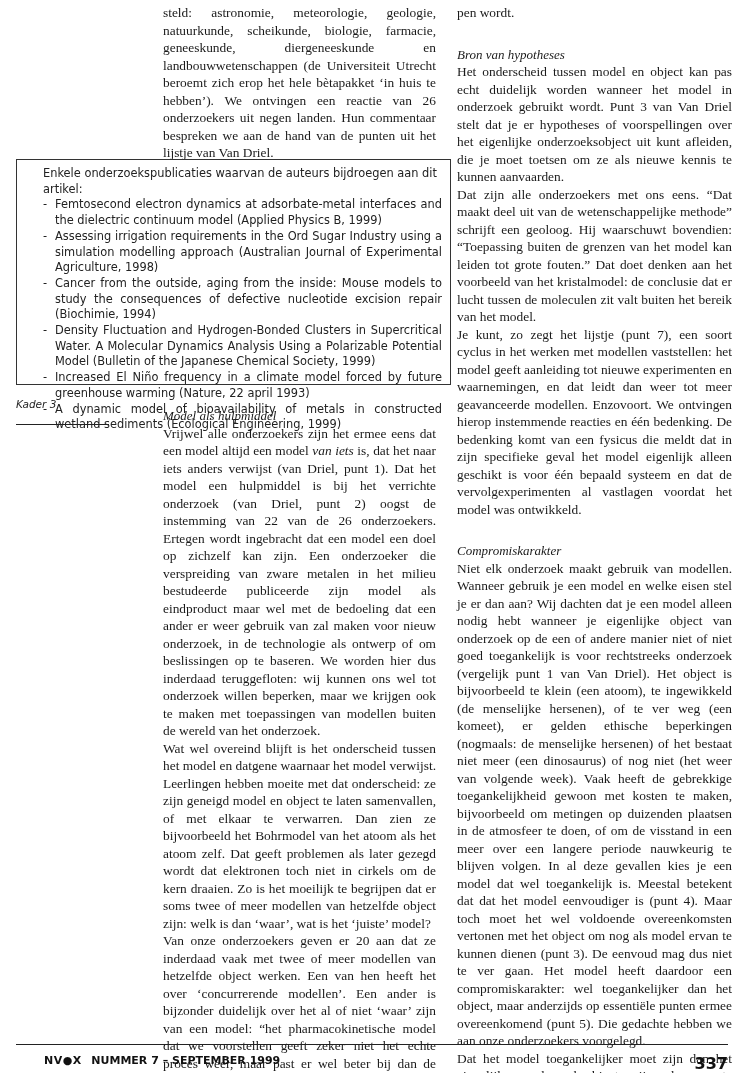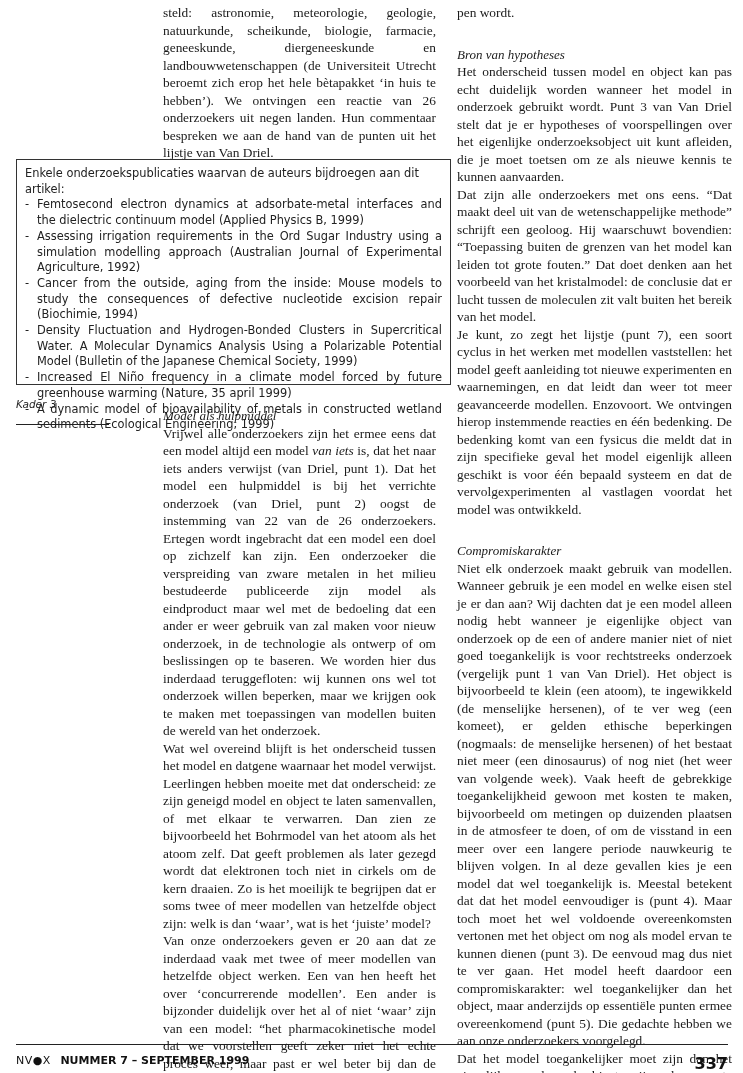--- a/index.html
+++ b/index.html
@@ -6,56 +6,56 @@
   body { width: 743px; height: 1073px; position: relative; overflow: hidden;
          font-family: "Liberation Serif", "DejaVu Serif", serif; color: #1a1a1a; }
   .col { position: absolute; font-size: 13.4px; line-height: 17.5px; text-align: justify; }
   .col p { margin: 0; text-indent: 0; }
   .col .head { font-style: italic; margin-top: 24px; font-size: 13px; }
   .col .head.first { margin-top: 0; }
   #col-left-top { left: 163px; top: 4px; width: 273px; }
   #col-left { left: 163px; top: 407px; width: 273px; }
   #col-right { left: 457px; top: 22px; width: 275px; }
   .box { position: absolute; left: 16px; top: 159px; width: 435px; height: 226px;
-         border: 1.3px solid #333; box-sizing: border-box; padding: 6px 8px 0 8px;
+         border: 1.3px solid #333; box-sizing: border-box; padding: 6px 8px 0 26px;
          font-family: "DejaVu Sans", "Liberation Sans", sans-serif; font-size: 11.4px;
          line-height: 15.7px; color: #222; }
   .box ul { list-style: none; margin: 0; padding: 0; }
   .box li { position: relative; padding-left: 12px; text-align: justify; }
   .box li .dash { position: absolute; left: 0; top: 0; }
   .box .box-title { margin-bottom: 0; }
   .kader { position: absolute; left: 16px; top: 398px; font-family: "DejaVu Sans", sans-serif;
            font-style: italic; font-size: 10.5px; color: #222; }
   .kader-rule { position: absolute; left: 16px; top: 424px; width: 93px; height: 0;
                 border-top: 1.5px solid #222; }
   .footer-rule { position: absolute; left: 16px; top: 1044px; width: 712px; height: 0;
                  border-top: 1.4px solid #222; }
   .footer { position: absolute; left: 16px; top: 1054px; width: 712px; height: 16px;
             font-family: "DejaVu Sans", "Liberation Sans", sans-serif; font-size: 11px; color: #111; }
-  .footer .brand { font-weight: normal; letter-spacing: 0.5px; margin-right: 6px; }
+  .footer .brand { font-weight: bold; letter-spacing: 0.5px; margin-right: 6px; margin-left: 28px; }
   .footer .issue { font-weight: bold; text-align: center; }
   .footer .date { font-weight: bold; }
   .footer .page { position: absolute; right: 0; top: 0; font-weight: bold; font-size: 16px; }
   em { font-style: italic; }
 </style>
 </head>
 <body>
 
 <div id="col-left-top" class="col">
   <p>steld: astronomie, meteorologie, geologie, natuurkunde, scheikunde, biologie, farmacie, geneeskunde, diergeneeskunde en landbouwwetenschappen (de Universiteit Utrecht beroemt zich erop het hele bètapakket ‘in huis te hebben’). We ontvingen een reactie van 26 onderzoekers uit negen landen. Hun commentaar bespreken we aan de hand van de punten uit het lijstje van Van Driel.</p>
 </div>
 
 <div class="box">
   <div class="box-title">Enkele onderzoekspublicaties waarvan de auteurs bijdroegen aan dit artikel:</div>
   <ul>
     <li><span class="dash">-</span><span>Femtosecond electron dynamics at adsorbate-metal interfaces and the dielectric continuum model (Applied Physics B, 1999)</span></li>
-    <li><span class="dash">-</span><span>Assessing irrigation requirements in the Ord Sugar Industry using a simulation modelling approach (Australian Journal of Experimental Agriculture, 1992)</span></li>
+    <li><span class="dash">-</span><span>Assessing irrigation requirements in the Ord Sugar Industry using a simulation modelling approach (Australian Journal of Experimental Agriculture, 1998)</span></li>
     <li><span class="dash">-</span><span>Cancer from the outside, aging from the inside: Mouse models to study the consequences of defective nucleotide excision repair (Biochimie, 1994)</span></li>
     <li><span class="dash">-</span><span>Density Fluctuation and Hydrogen-Bonded Clusters in Supercritical Water. A Molecular Dynamics Analysis Using a Polarizable Potential Model (Bulletin of the Japanese Chemical Society, 1999)</span></li>
-    <li><span class="dash">-</span><span>Increased El Niño frequency in a climate model forced by future greenhouse warming (Nature, 35 april 1999)</span></li>
+    <li><span class="dash">-</span><span>Increased El Niño frequency in a climate model forced by future greenhouse warming (Nature, 22 april 1993)</span></li>
     <li><span class="dash">-</span><span>A dynamic model of bioavailability of metals in constructed wetland sediments (Ecological Engineering, 1999)</span></li>
   </ul>
 </div>
 
 <div class="kader">Kader 3</div>
 <div class="kader-rule"></div>
 
 <div id="col-left" class="col">
   <p class="head first">Model als hulpmiddel</p>
   <p><span>Vrijwel alle onderzoekers zijn het ermee eens dat een model altijd een model </span><em>van iets</em><span> is, dat het naar iets anders verwijst (van Driel, punt 1). Dat het model een hulpmiddel is bij het verrichte onderzoek (van Driel, punt 2) oogst de instemming van 22 van de 26 onderzoekers. Ertegen wordt ingebracht dat een model een doel op zichzelf kan zijn. Een onderzoeker die verspreiding van zware metalen in het milieu bestudeerde publiceerde zijn model als eindproduct maar wel met de bedoeling dat een ander er weer gebruik van zal maken voor nieuw onderzoek, in de technologie als ontwerp of om beslissingen op te baseren. We worden hier dus inderdaad teruggefloten: wij kunnen ons wel tot onderzoek willen beperken, maar we krijgen ook te maken met toepassingen van modellen buiten de wereld van het onderzoek.</span></p>

